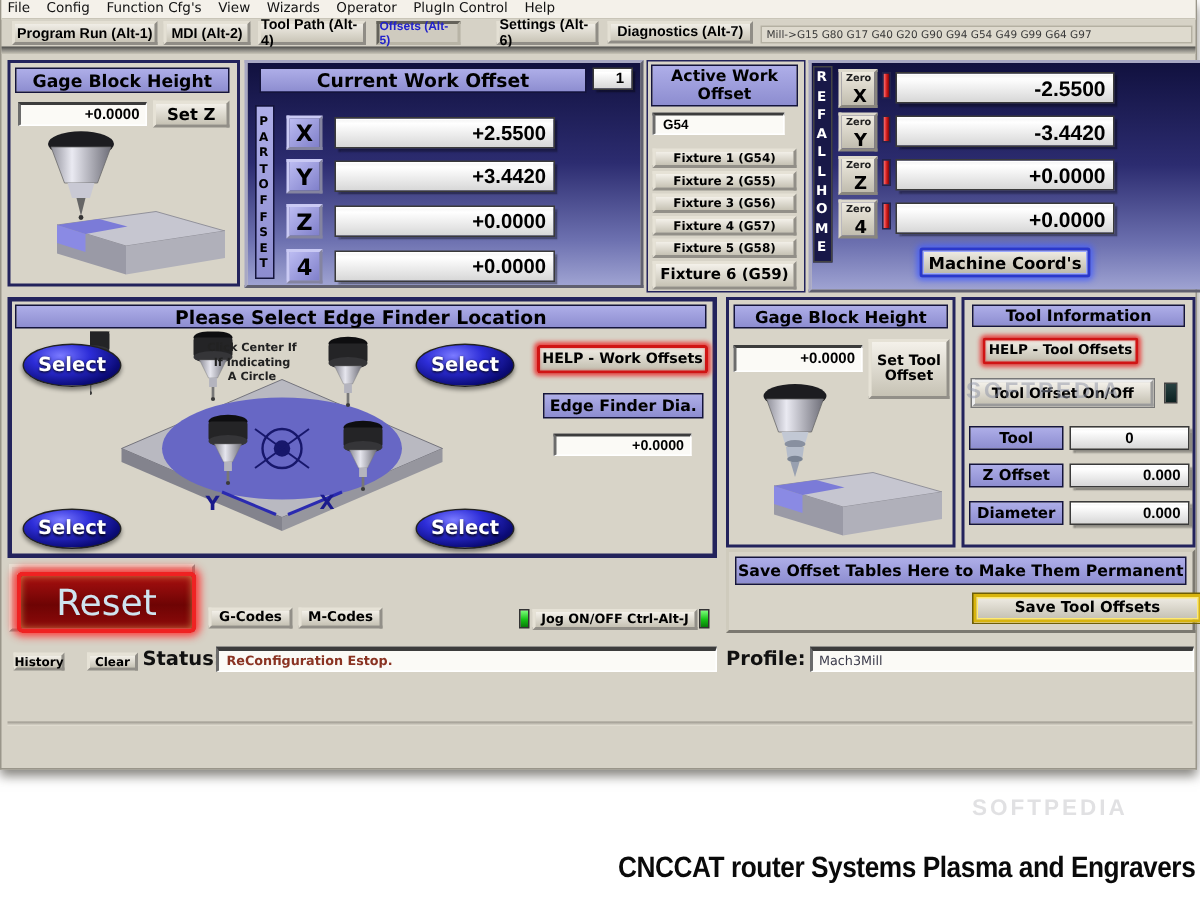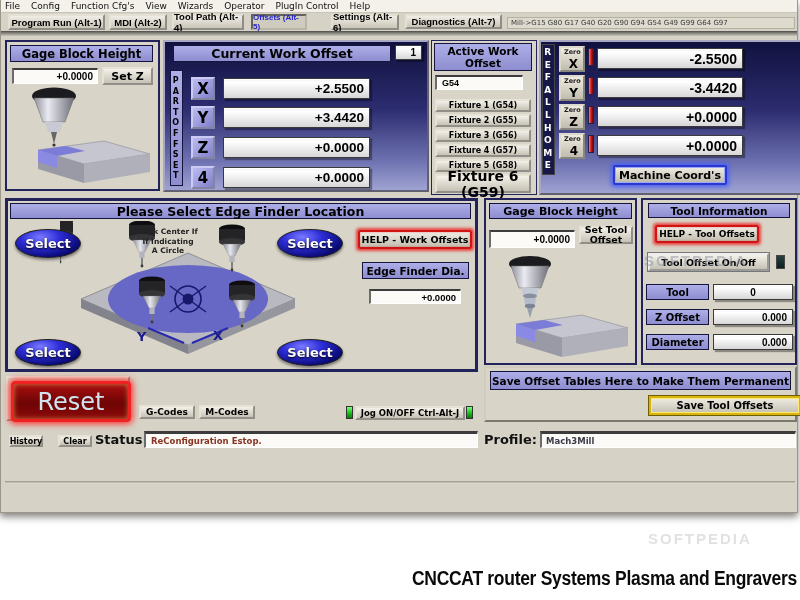--- a/index.html
+++ b/index.html
@@ -100,21 +100,21 @@
   </div>
 
   <div class="a beige-panel" style="left:430px;top:40px;width:106px;height:155px;border-width:1px">
     <div class="a lav" style="left:2px;top:2px;width:98px;height:28px;font-size:10.5px;line-height:12px">Active Work Offset</div>
     <div class="a field" style="left:3px;top:34px;width:88px;height:15px;padding-left:5px;font-size:9px;font-weight:bold;font-family:'Liberation Sans',sans-serif">G54</div>
     <div class="a gbtn" style="left:3px;top:58px;width:96px;height:13px;font-size:8px">Fixture 1 (G54)</div>
     <div class="a gbtn" style="left:3px;top:73px;width:96px;height:13px;font-size:8px">Fixture 2 (G55)</div>
     <div class="a gbtn" style="left:3px;top:88px;width:96px;height:13px;font-size:8px">Fixture 3 (G56)</div>
     <div class="a gbtn" style="left:3px;top:103px;width:96px;height:13px;font-size:8px">Fixture 4 (G57)</div>
     <div class="a gbtn" style="left:3px;top:118px;width:96px;height:13px;font-size:8px">Fixture 5 (G58)</div>
-    <div class="a gbtn" style="left:3px;top:133px;width:96px;height:19px;font-size:14px">Fixture 6 (G59)</div>
+    <div class="a gbtn" style="left:3px;top:133px;width:96px;height:19px;font-size:10px">Fixture 6 (G59)</div>
   </div>
 
   <div class="a navy-panel" style="left:538px;top:40px;width:288px;height:155px">
     <div class="a vtext" style="left:1px;top:2px;width:13px;height:131px;background:#181848;border:1px solid #444;color:#fff;font-size:9px;line-height:12.6px;padding-top:1px">REF ALL HOME</div>
     <div class="a zbtn" style="left:18px;top:4px;width:26px;height:26px">
         <span class="zsm">Zero</span>
         <span class="zax">X</span>
       </div>
     <span class="a ledr" style="left:47px;top:6px;width:6px;height:18px"></span>
     <div class="a dro" style="left:56px;top:6px;width:146px;height:21px;font-size:14px">-2.5500</div>
@@ -185,21 +185,21 @@
     <div class="a sel" style="left:7px;top:138px;width:66px;height:27px">Select</div>
     <div class="a sel" style="left:269px;top:138px;width:66px;height:27px">Select</div>
     <div class="a helpb" style="left:350px;top:29px;width:114px;height:19px;font-size:9.5px">HELP - Work Offsets</div>
     <div class="a lav" style="left:354px;top:61px;width:107px;height:17px;font-size:10.5px">Edge Finder Dia.</div>
     <div class="a field" style="left:361px;top:88px;width:92px;height:15px;justify-content:flex-end;padding-right:4px;font-size:9.5px;font-weight:bold;font-family:'Liberation Sans',sans-serif">+0.0000</div>
   </div>
 
   <div class="a beige-panel" style="left:483px;top:198px;width:153px;height:167px">
     <div class="a lav" style="left:3px;top:3px;width:143px;height:16px;font-size:11px">Gage Block Height</div>
     <div class="a field" style="left:3px;top:30px;width:86px;height:18px;justify-content:flex-end;padding-right:4px;font-size:10px;font-weight:bold;font-family:'Liberation Sans',sans-serif">+0.0000</div>
-    <div class="a gbtn" style="left:93px;top:26px;width:54px;height:18px;font-size:9.5px;line-height:10.5px;padding:0 2px">Set Tool Offset</div>
+    <div class="a gbtn" style="left:93px;top:26px;width:54px;height:40px;font-size:9.5px;line-height:10.5px;padding:0 2px">Set Tool Offset</div>
     <svg class="a" style="left:2px;top:54px" width="146" height="108" viewBox="0 0 146 108">
       <polygon points="28,70 94,61 140,74 74,84" fill="#c6c6d0" stroke="#8a8a94" stroke-width="0.6"></polygon>
       <polygon points="28,70 74,84 74,103 28,89" fill="#9a9aa6"></polygon>
       <polygon points="74,84 140,74 140,92 74,103" fill="#b0b0ba"></polygon>
       <polygon points="28,70 56,66 75,71 47,76" fill="#7b7bd8"></polygon>
       <polygon points="28,70 47,76 47,88 28,82" fill="#8a8ae4"></polygon>
       <ellipse cx="42" cy="10" rx="21" ry="8" fill="#1c1c20"></ellipse>
       <path d="M23,12 L61,12 L53,34 L31,34 Z" fill="url(#st1)" stroke="#666" stroke-width="0.5"></path>
       <path d="M33,34 L51,34 L49,41 L35,41 Z" fill="#c2c8d4"></path>
       <ellipse cx="42" cy="42" rx="7" ry="2.6" fill="#8890a0"></ellipse>
@@ -235,19 +235,19 @@
   <div class="a gbtn" style="left:198px;top:405px;width:56px;height:14px;font-size:9px">M-Codes</div>
   <span class="a ledg" style="left:345px;top:406px;width:7px;height:13px"></span>
   <div class="a gbtn" style="left:354px;top:406px;width:110px;height:14px;font-size:8.5px">Jog ON/OFF Ctrl-Alt-J</div>
   <span class="a ledg" style="left:465px;top:406px;width:7px;height:13px"></span>
 
   <div class="a gbtn" style="left:8px;top:435px;width:34px;height:12px;font-size:8px">History</div>
   <div class="a gbtn" style="left:57px;top:435px;width:34px;height:12px;font-size:8px">Clear</div>
   <span class="a statuslbl" style="left:94px;top:432px">Status:</span>
   <div class="a field" style="left:143px;top:431px;width:334px;height:17px;border-top-width:3px;padding-left:5px;font-size:8.5px;color:#8a3322;font-weight:bold">ReConfiguration Estop.</div>
   <span class="a statuslbl" style="left:483px;top:432px">Profile:</span>
-  <div class="a field" style="left:539px;top:431px;width:256px;height:17px;border-top-width:3px;padding-left:4px;font-size:8.5px;color:#3a3a4a;font-weight:bold">Mach3Mill</div>
+  <div class="a field" style="left:539px;top:431px;width:256px;height:17px;border-top-width:3px;padding-left:4px;font-size:8.5px;color:#3a3a4a;font-weight:normal">Mach3Mill</div>
 
   <div class="a bevel" style="left:4px;top:481px;width:790px;height:3px"></div>
 </div>
 
 <div class="a wm" style="left:648px;top:530px;font-size:15px;color:rgba(170,170,175,.35)">SOFTPEDIA</div>
 <div class="a caption" style="left:412px;top:567px">CNCCAT router Systems Plasma and Engravers</div>
 
 </body></html>

